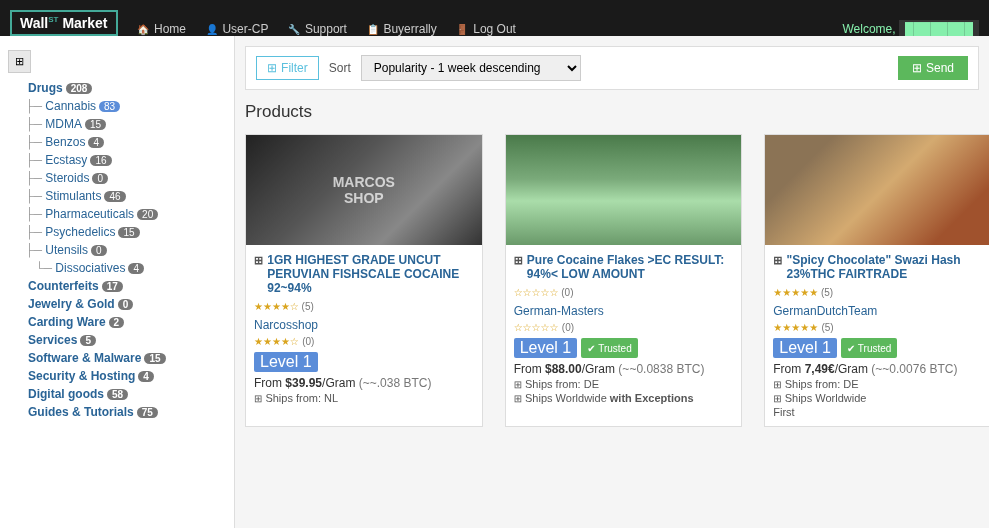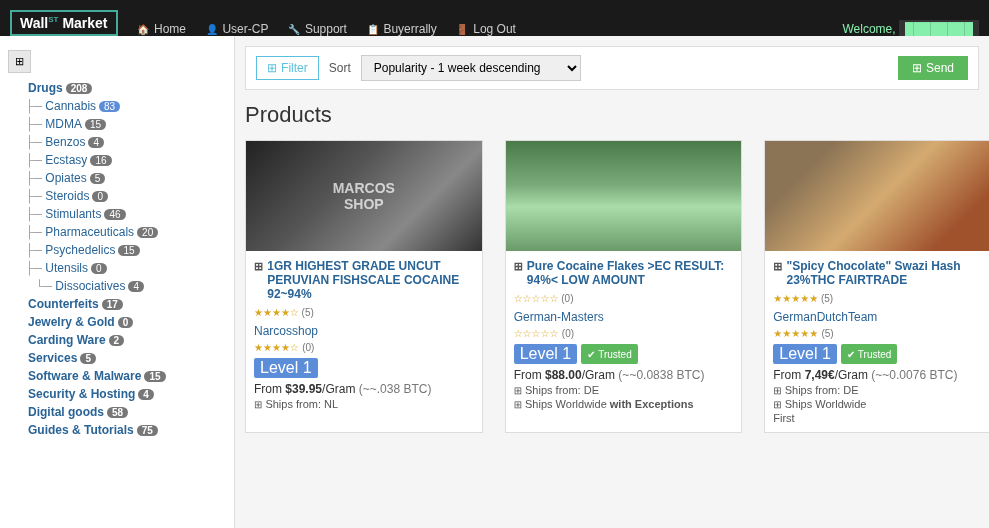--- a/index.html
+++ b/index.html
@@ -144,21 +144,21 @@
       padding: 5px 14px;
       cursor: pointer;
       font-size: 12px;
       display: flex;
       align-items: center;
       gap: 4px;
       margin-left: auto;
     }
 
     .products-title {
-      font-size: 22px;
+      font-size: 17px;
       font-weight: normal;
       color: #333;
       margin-bottom: 12px;
     }
 
     
     .products-grid {
       display: flex;
       gap: 22px;
     }
@@ -276,23 +276,20 @@
     <div class="sidebar-category sub-level">
       <span class="tree-connector">├─</span> <span>MDMA</span><span class="badge">15</span>
     </div>
     <div class="sidebar-category sub-level">
       <span class="tree-connector">├─</span> <span>Benzos</span><span class="badge">4</span>
     </div>
     <div class="sidebar-category sub-level">
       <span class="tree-connector">├─</span> <span>Ecstasy</span><span class="badge">16</span>
     </div>
     <div class="sidebar-category sub-level">
-      <span class="tree-connector">├─</span> <span>Opiates</span><span class="badge">5</span>
-    </div>
-    <div class="sidebar-category sub-level">
       <span class="tree-connector">├─</span> <span>Steroids</span><span class="badge">0</span>
     </div>
     <div class="sidebar-category sub-level">
       <span class="tree-connector">├─</span> <span>Stimulants</span><span class="badge">46</span>
     </div>
     <div class="sidebar-category sub-level">
       <span class="tree-connector">├─</span> <span>Pharmaceuticals</span><span class="badge">20</span>
     </div>
     <div class="sidebar-category sub-level">
       <span class="tree-connector">├─</span> <span>Psychedelics</span><span class="badge">15</span>

